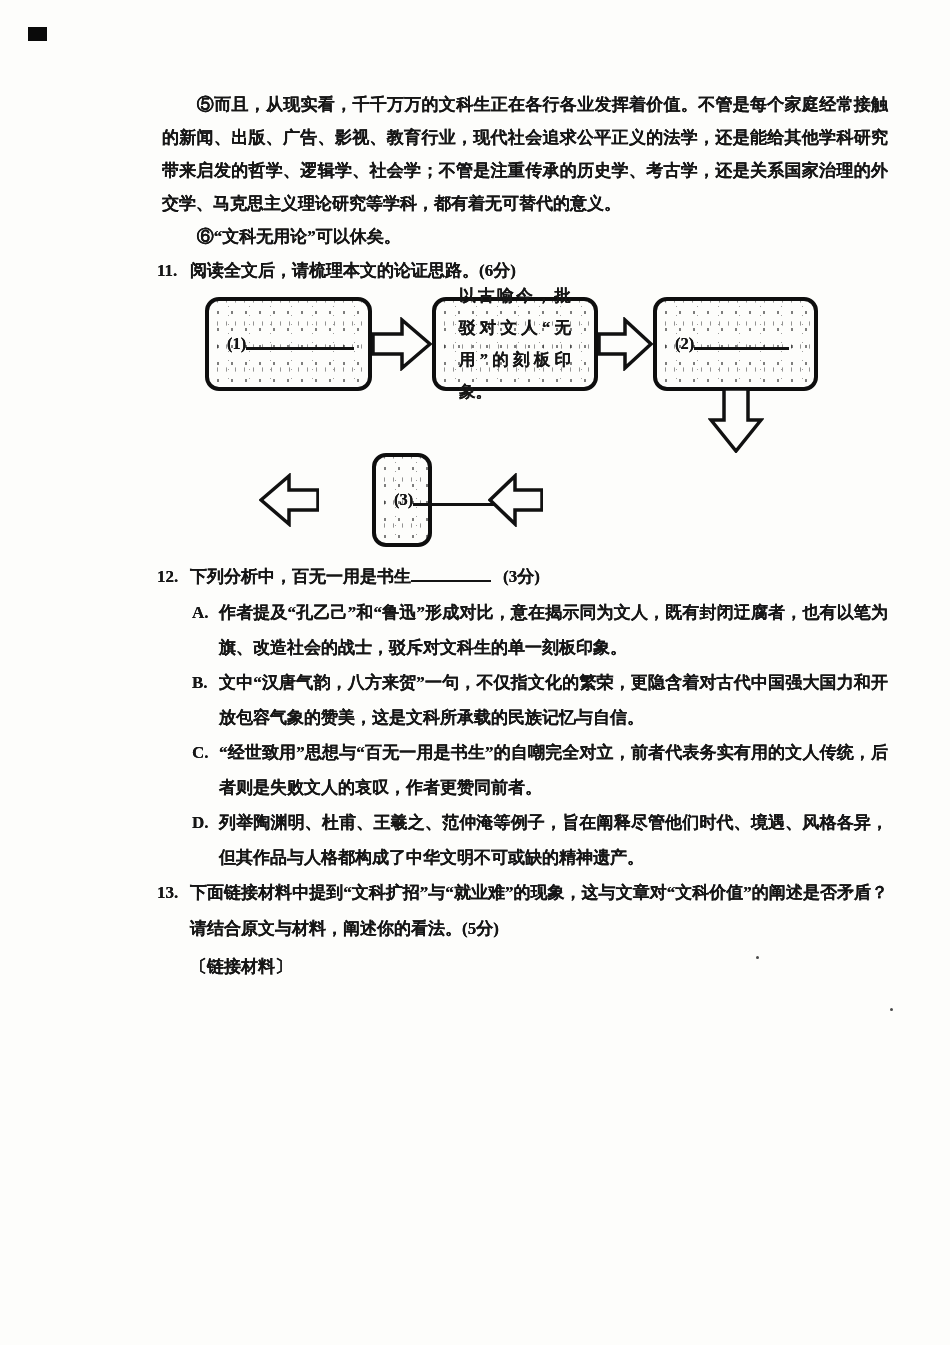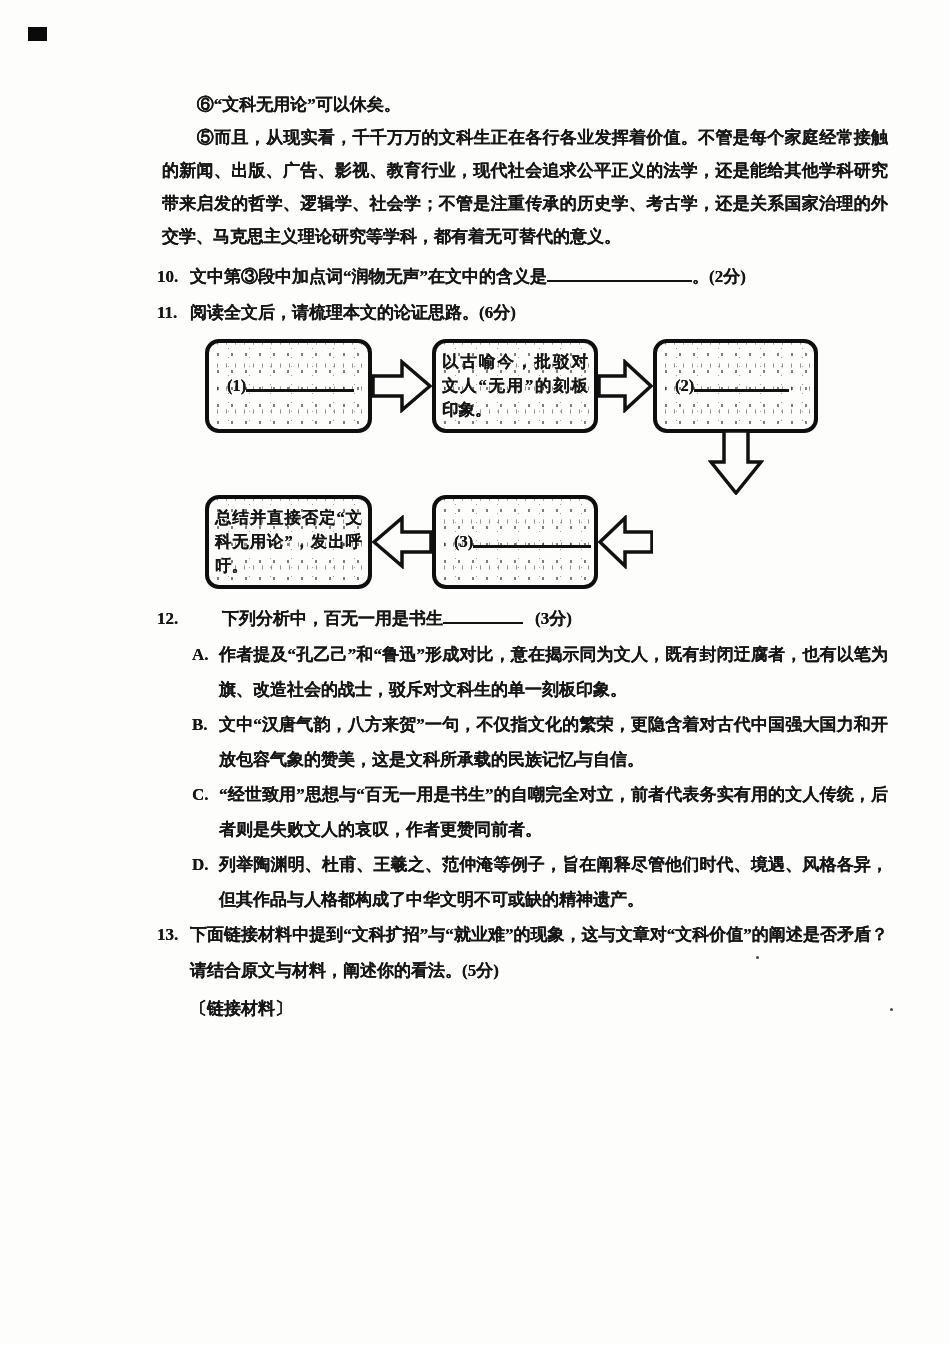--- a/index.html
+++ b/index.html
@@ -16,36 +16,36 @@
   .speck { position:absolute; width:3px; height:3px; border-radius:50%; background:#4a4a4a; }
 
   
   .passage { margin:88px 62px 0 162px; width:726px; font-size:17px; line-height:33px; text-align:justify; }
   .passage p { text-indent:2.05em; }
 
   
   .q-row { display:flex; margin-left:157px; width:731px; font-size:17px; line-height:36px; }
   .q-num { width:33px; flex:none; }
   .q-body { flex:1; text-align:justify; }
-  .mt6 { margin-top:6px; } .mt12 { margin-top:12px;gap:32px; } .mt2 { margin-top:2px; }
+  .mt6 { margin-top:6px; } .mt12 { margin-top:12px; } .mt2 { margin-top:2px; }
 
   .blank { display:inline-block; border-bottom:2.5px solid #141414; height:13px; vertical-align:baseline; }
   .gap-before { margin-left:12px;margin-top:33px; }
 
   
   .flowchart {
     margin:8px 0 0 205px; width:613px;
     display:grid;
     grid-template-columns:167px 60px 166px 55px 165px;
     grid-template-rows:94px 62px 94px;
   }
   .fbox {
     border:4px solid #0e0e0e; border-radius:14px; height:100%;
-    font-size:16.5px; line-height:24px; text-align:justify;
-    display:flex; align-items:center; padding:4px 6px;
+    font-size:16.5px; line-height:32px; text-align:justify;
+    display:flex; align-items:center; padding:4px 23px;
     background-image:
       radial-gradient(rgba(0,0,0,.50) 1px, transparent 1.25px),
       radial-gradient(rgba(0,0,0,.38) .8px, transparent 1px),
       radial-gradient(rgba(0,0,0,.42) .7px, transparent .9px);
     background-size:14px 17px, 21px 9px, 9px 23px;
     background-position:2px 3px, 9px 1px, 4px 11px;
   }
   .fbox.blank-box { padding-left:18px; }
   .box-blank-line { border-bottom:3px solid #121212; height:12px; flex:none; }
   .arrow-cell { display:flex; align-items:center; justify-content:center; height:100%; }
@@ -62,28 +62,24 @@
 </style>
 </head>
 <body>
 
 <div class="sheet">
   <div class="corner-mark"></div>
   <div class="speck" style="left:890px; top:1008px;"></div>
   <div class="speck" style="left:756px; top:956px;"></div>
 
   <div class="passage">
+    <p>⑤而且，从现实看，千千万万的文科生正在各行各业发挥着价值。不管是每个家庭经常接触的新闻、出版、广告、影视、教育行业，现代社会追求公平正义的法学，还是能给其他学科研究带来启发的哲学、逻辑学、社会学；不管是注重传承的历史学、考古学，还是关系国家治理的外交学、马克思主义理论研究等学科，都有着无可替代的意义。</p>
     <p>⑥“文科无用论”可以休矣。</p>
-    <p>⑤而且，从现实看，千千万万的文科生正在各行各业发挥着价值。不管是每个家庭经常接触的新闻、出版、广告、影视、教育行业，现代社会追求公平正义的法学，还是能给其他学科研究带来启发的哲学、逻辑学、社会学；不管是注重传承的历史学、考古学，还是关系国家治理的外交学、马克思主义理论研究等学科，都有着无可替代的意义。</p>
   </div>
 
-  <div class="q-row mt6">
-    <span class="q-num">10.</span>
-    <span class="q-body"><span>文中第③段中加点词“润物无声”在文中的含义是</span><span class="blank" style="width:145px;"></span><span>。(2分)</span></span>
-  </div>
 
   <div class="q-row">
     <span class="q-num">11.</span>
     <span class="q-body">阅读全文后，请梳理本文的论证思路。(6分)</span>
   </div>
 
   <div class="flowchart">
 
     <div class="fbox blank-box">
       <span>(1)</span>
@@ -110,23 +106,20 @@
     <div></div>
       <div></div>
       <div></div>
       <div></div>
     <div class="down-cell">
       <svg width="56" height="64" viewBox="0 0 56 64">
           <polygon points="16,0 40,0 40,31 53,31 28,62 3,31 16,31" fill="#fdfdfb" stroke="#111" stroke-width="3.5" stroke-linejoin="miter"></polygon>
         </svg>
     </div>
 
-    <div class="fbox">
-      <span>总结并直接否定“文科无用论”，发出呼吁。</span>
-    </div>
     <div class="arrow-cell">
       <svg width="60" height="54" viewBox="0 0 60 54">
           <polygon points="59,17 30,17 30,3 2,27 30,51 30,37 59,37" fill="#fdfdfb" stroke="#111" stroke-width="3.5" stroke-linejoin="miter"></polygon>
         </svg>
     </div>
     <div class="fbox blank-box">
       <span>(3)</span>
       <span class="box-blank-line" style="width:118px;"></span>
     </div>
     <div class="arrow-cell">

